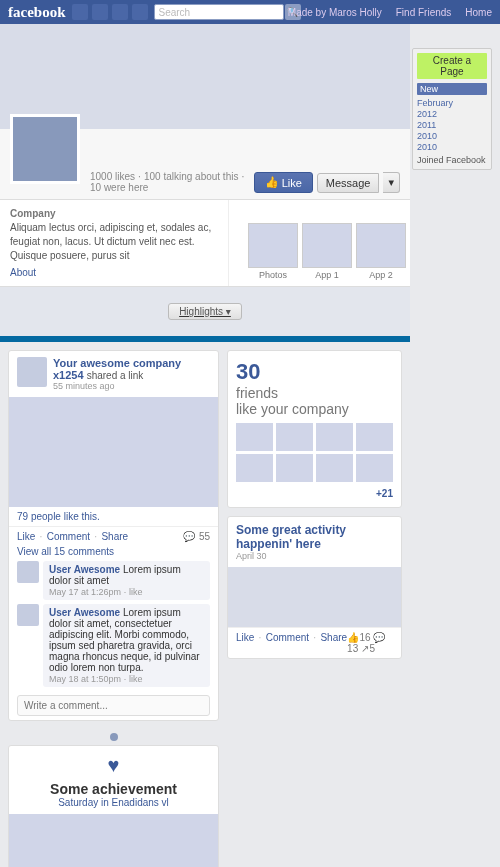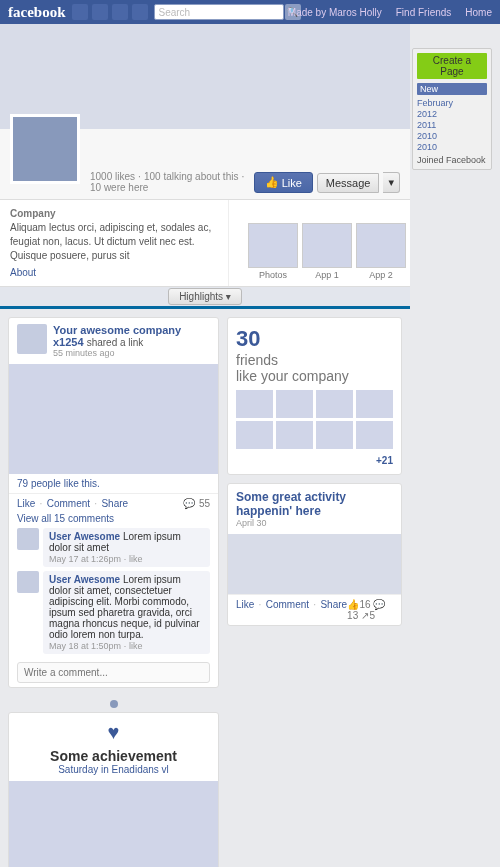--- a/index.html
+++ b/index.html
@@ -87,21 +87,21 @@
       top: 24px;
       width: 80px;
       background: #f0f0f0;
       border: 1px solid #ccc;
       border-radius: 2px;
       padding: 4px;
       z-index: 100;
       font-size: 10px;
     }
     #create-page-box .cap-title {
-      background: #84cc16;
+      background: #bef264;
       text-align: center;
       padding: 2px 4px;
       font-size: 10px;
       margin-bottom: 4px;
       border-radius: 1px;
     }
     #create-page-box .timeline-years {
       display: flex;
       flex-direction: column;
       gap: 1px;
@@ -252,25 +252,26 @@
     }
     .photo-thumb-label {
       font-size: 9px;
       color: #777;
       margin-top: 2px;
     }
 
     
     #highlights-bar {
       background: #e3e6ed;
-      border-bottom: 3px solid #0369a1;
+      border-bottom: 6px solid #0369a1;
       margin-right: 90px;
       display: flex;
       justify-content: center;
-      padding: 1px;
+      padding: 16px;
+      text-decoration: underline;
     }
     .highlights-btn {
       background: linear-gradient(#f5f5f5, #e0e0e0);
       border: 1px solid #bbb;
       border-radius: 3px;
       padding: 2px 10px;
       font-size: 10px;
       color: #555;
       cursor: pointer;
       display: flex;

